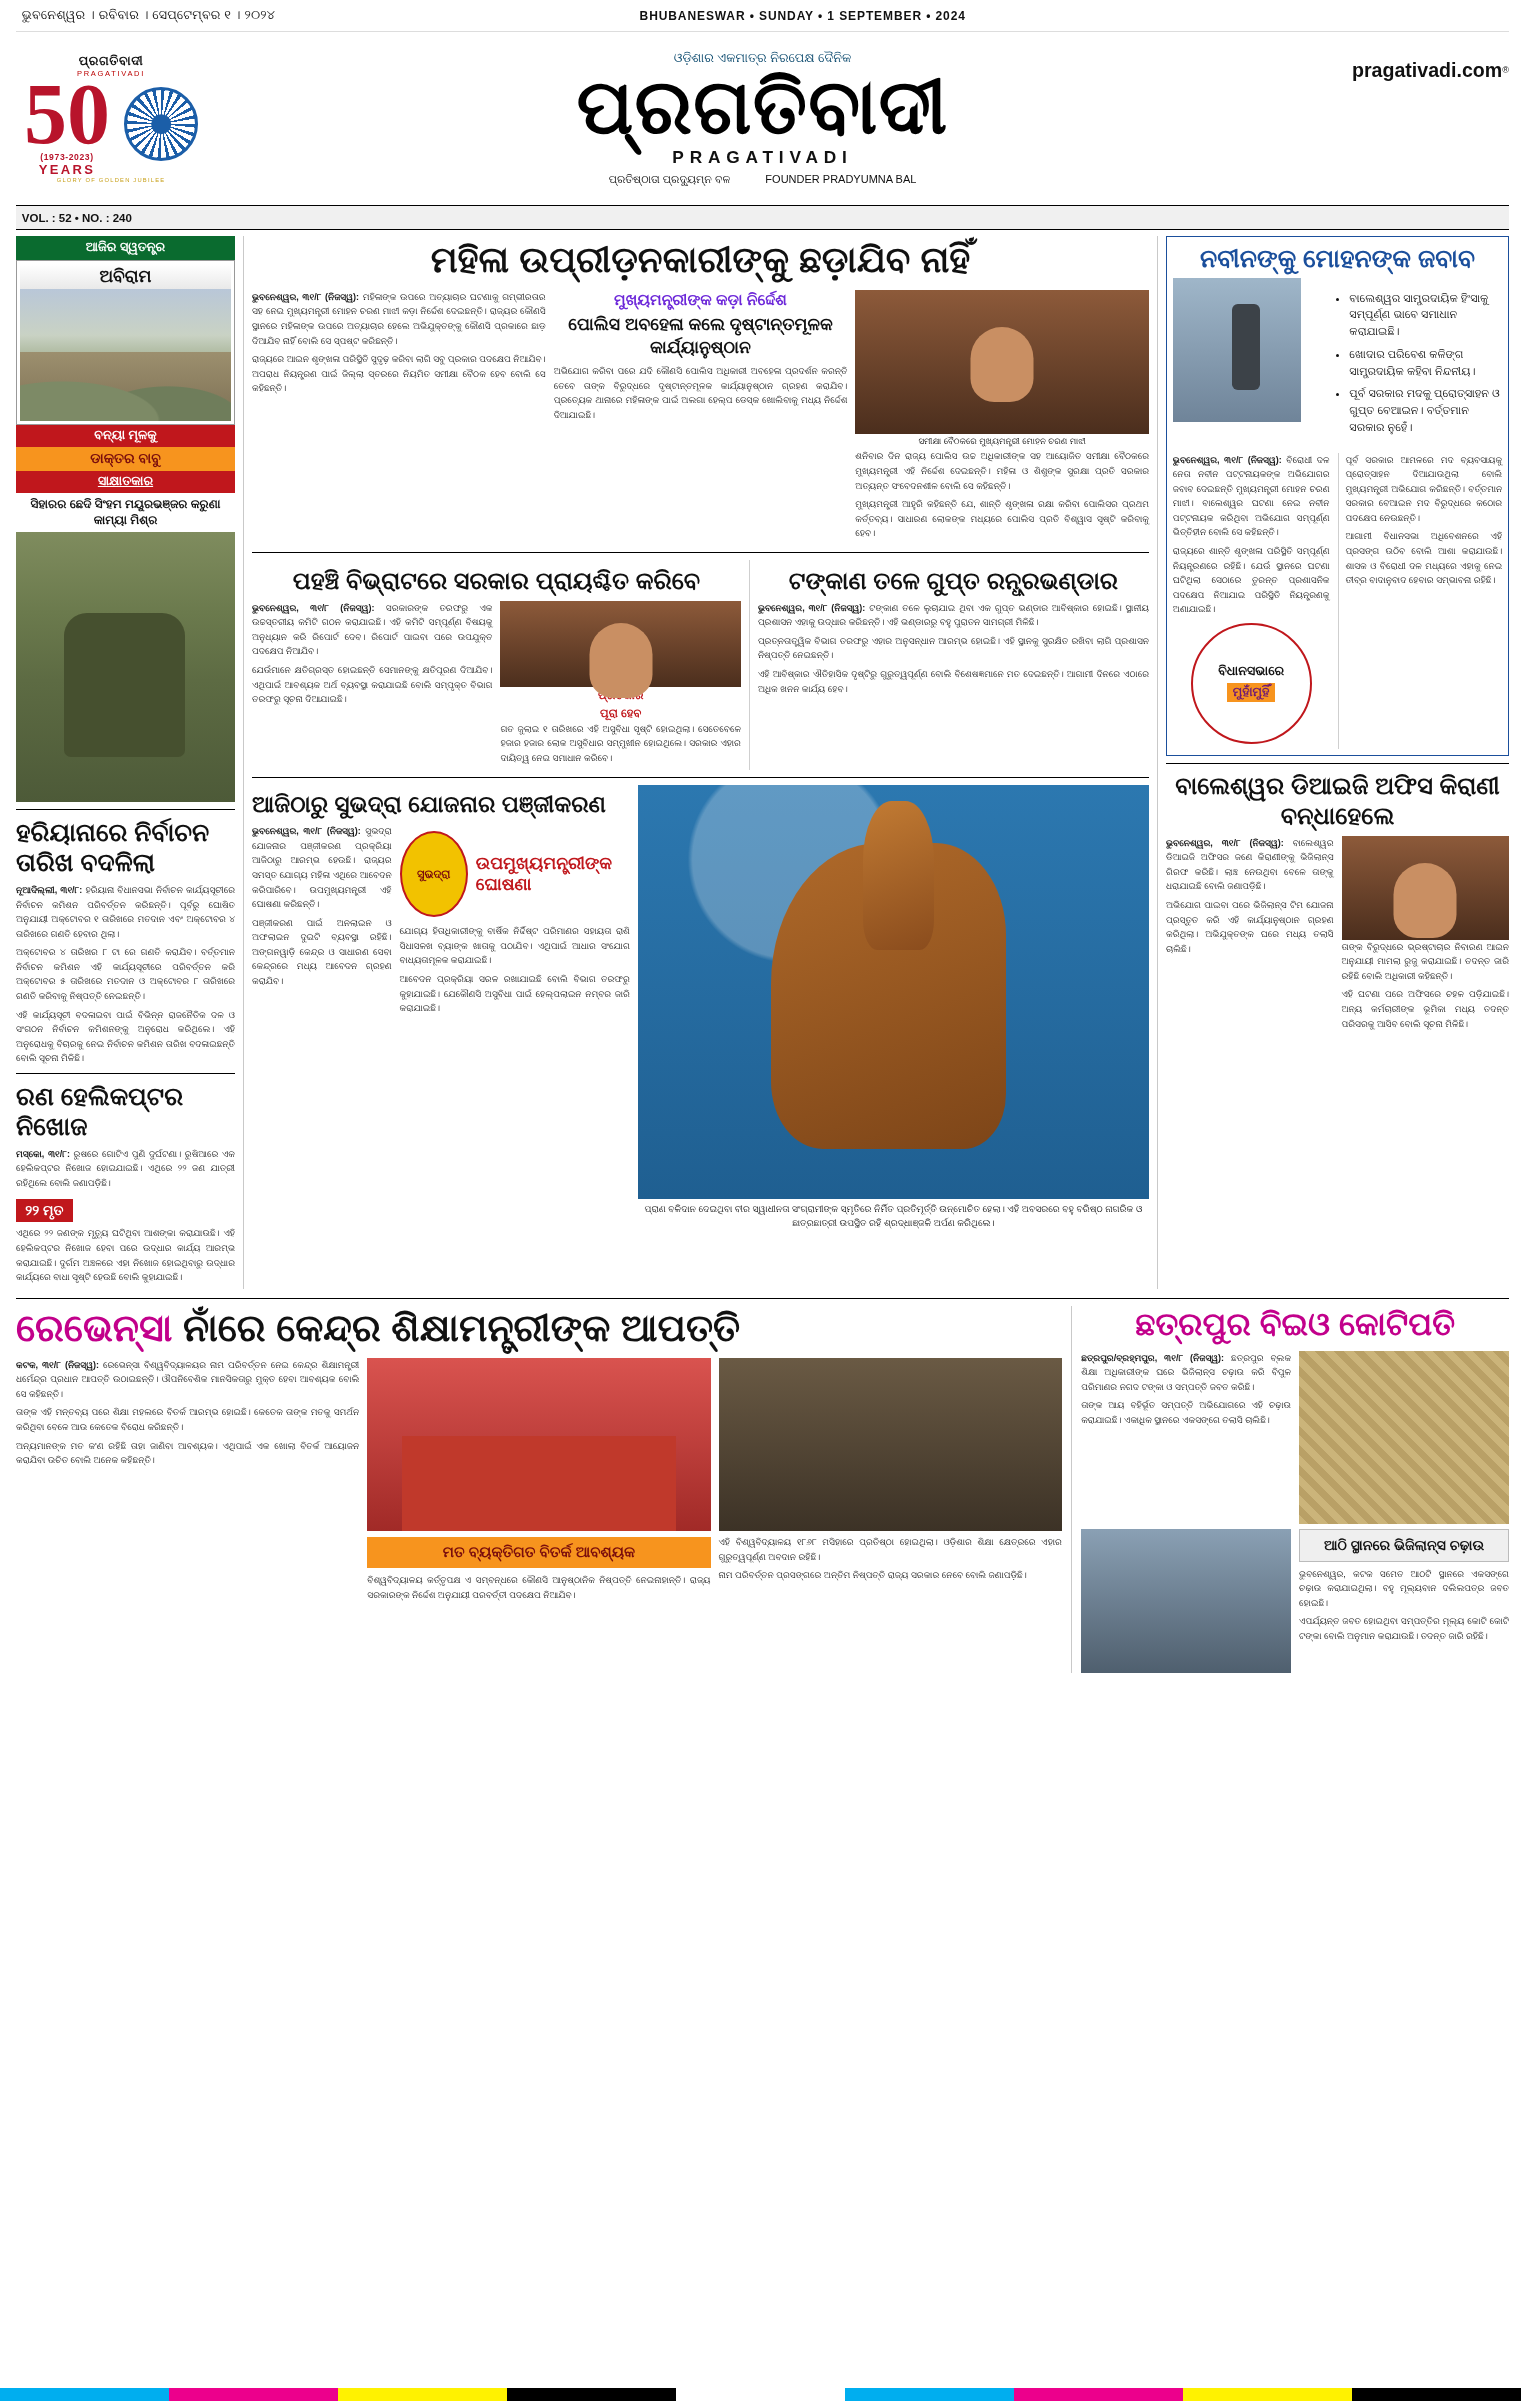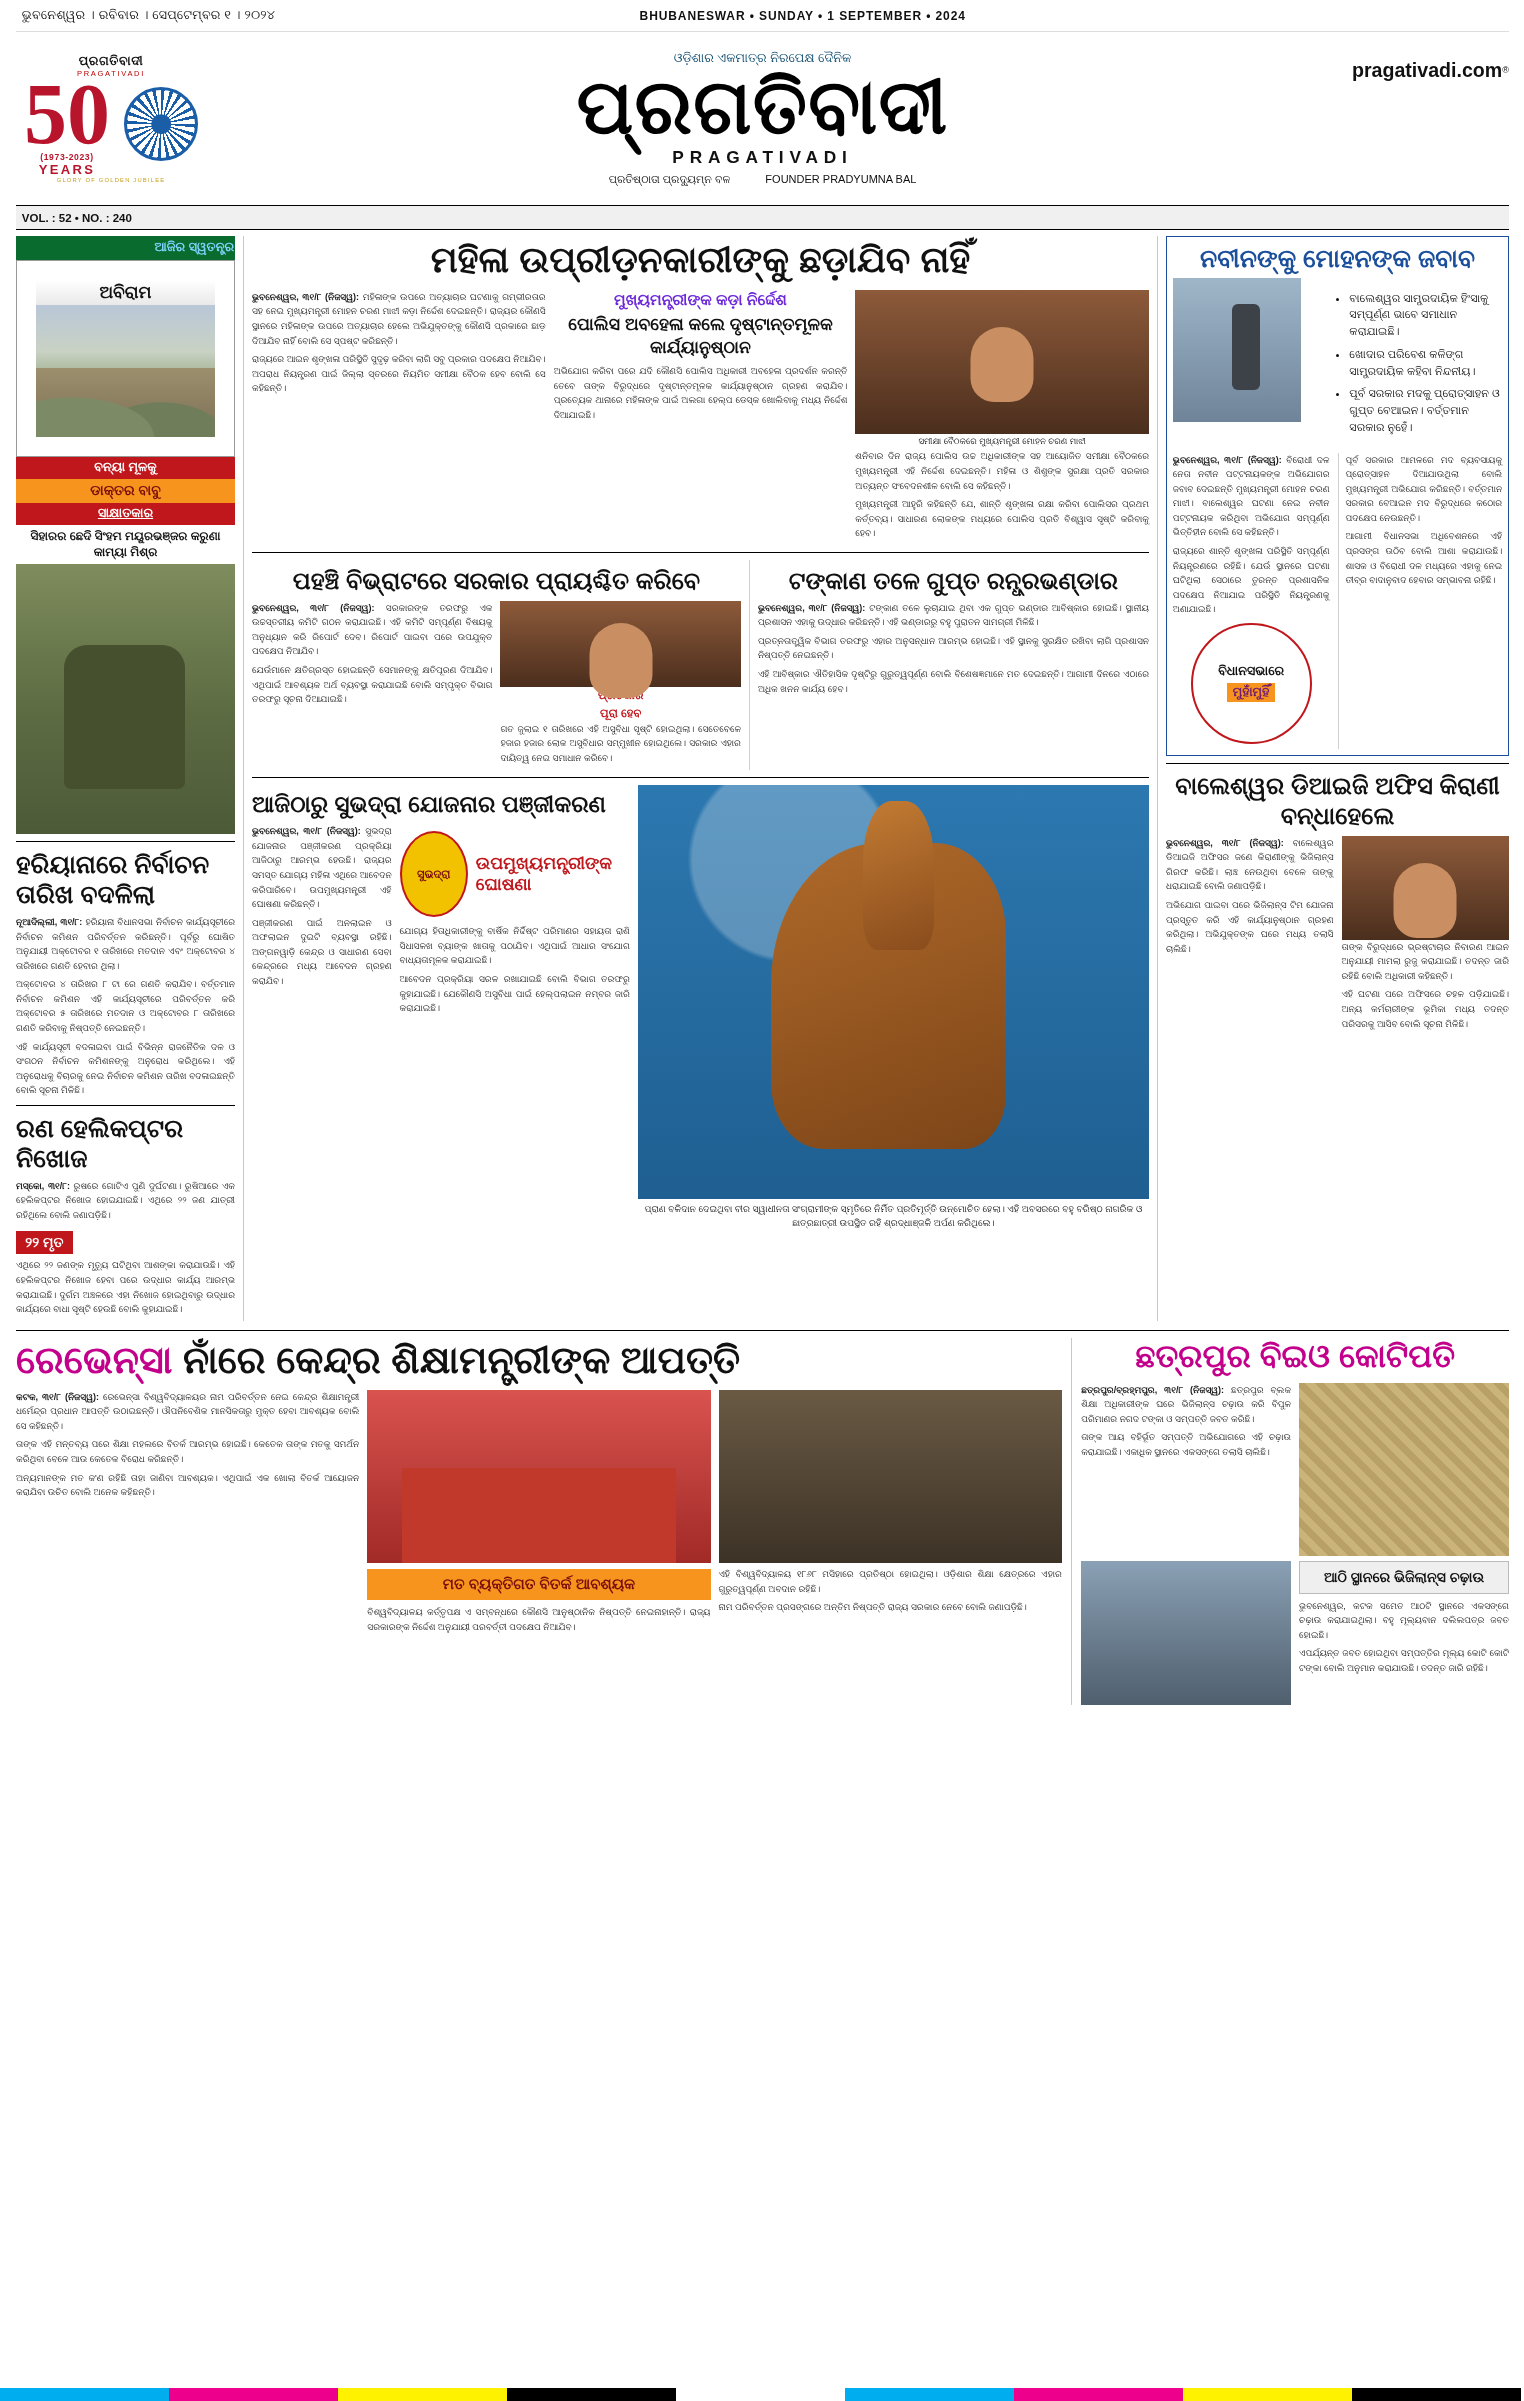--- a/index.html
+++ b/index.html
@@ -69,24 +69,24 @@
   h1,h2,h3,h4 { margin:0; font-weight:bold; }
 
   
   .content { display:flex; gap:0; margin-top:5.8px; }
   .colA { width:227px; padding-right:8px; }
   .colMain { flex:1; padding:0 8px; border-left:0.6px solid #c9c9c9; border-right:0.6px solid #c9c9c9; }
   .colD { width:351px; padding-left:8px; }
 
   
   .boxhead {
-    background:#0a6b2f; color:#7dd3fc; text-align:right; font-size:12.7px; font-weight:bold;
+    background:#0a6b2f; color:#ffffff; text-align:center; font-size:12.7px; font-weight:bold;
     padding:3.5px 0; border:0.6px solid #0a6b2f;
   }
-  .adbox { border:0.6px solid #999; padding:19px; }
+  .adbox { border:0.6px solid #999; padding:3px; }
   .admovie { height:25px; display:flex; align-items:center; justify-content:center;
     background:linear-gradient(#ffffff,#e9e9e9); font-size:17.3px; font-weight:bold; }
   .photo { background:#cfd6cc; position:relative; overflow:hidden; }
   .photo.village { height:132px;
     background:
       linear-gradient(180deg,#b9c7d8 0%,#c9d2c4 35%,#9aa885 60%,#8c9a78 100%);
   }
   .photo.village::after{
     content:""; position:absolute; left:0; right:0; bottom:0; height:52%;
     background:

